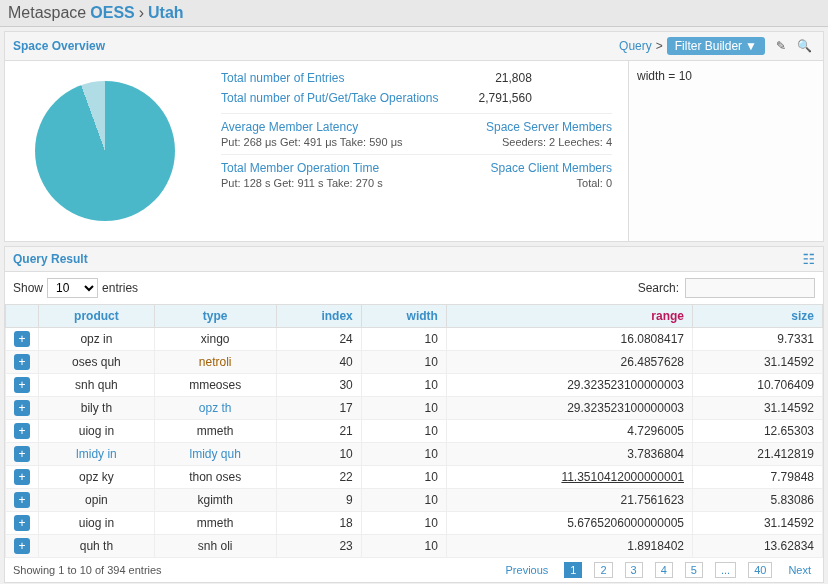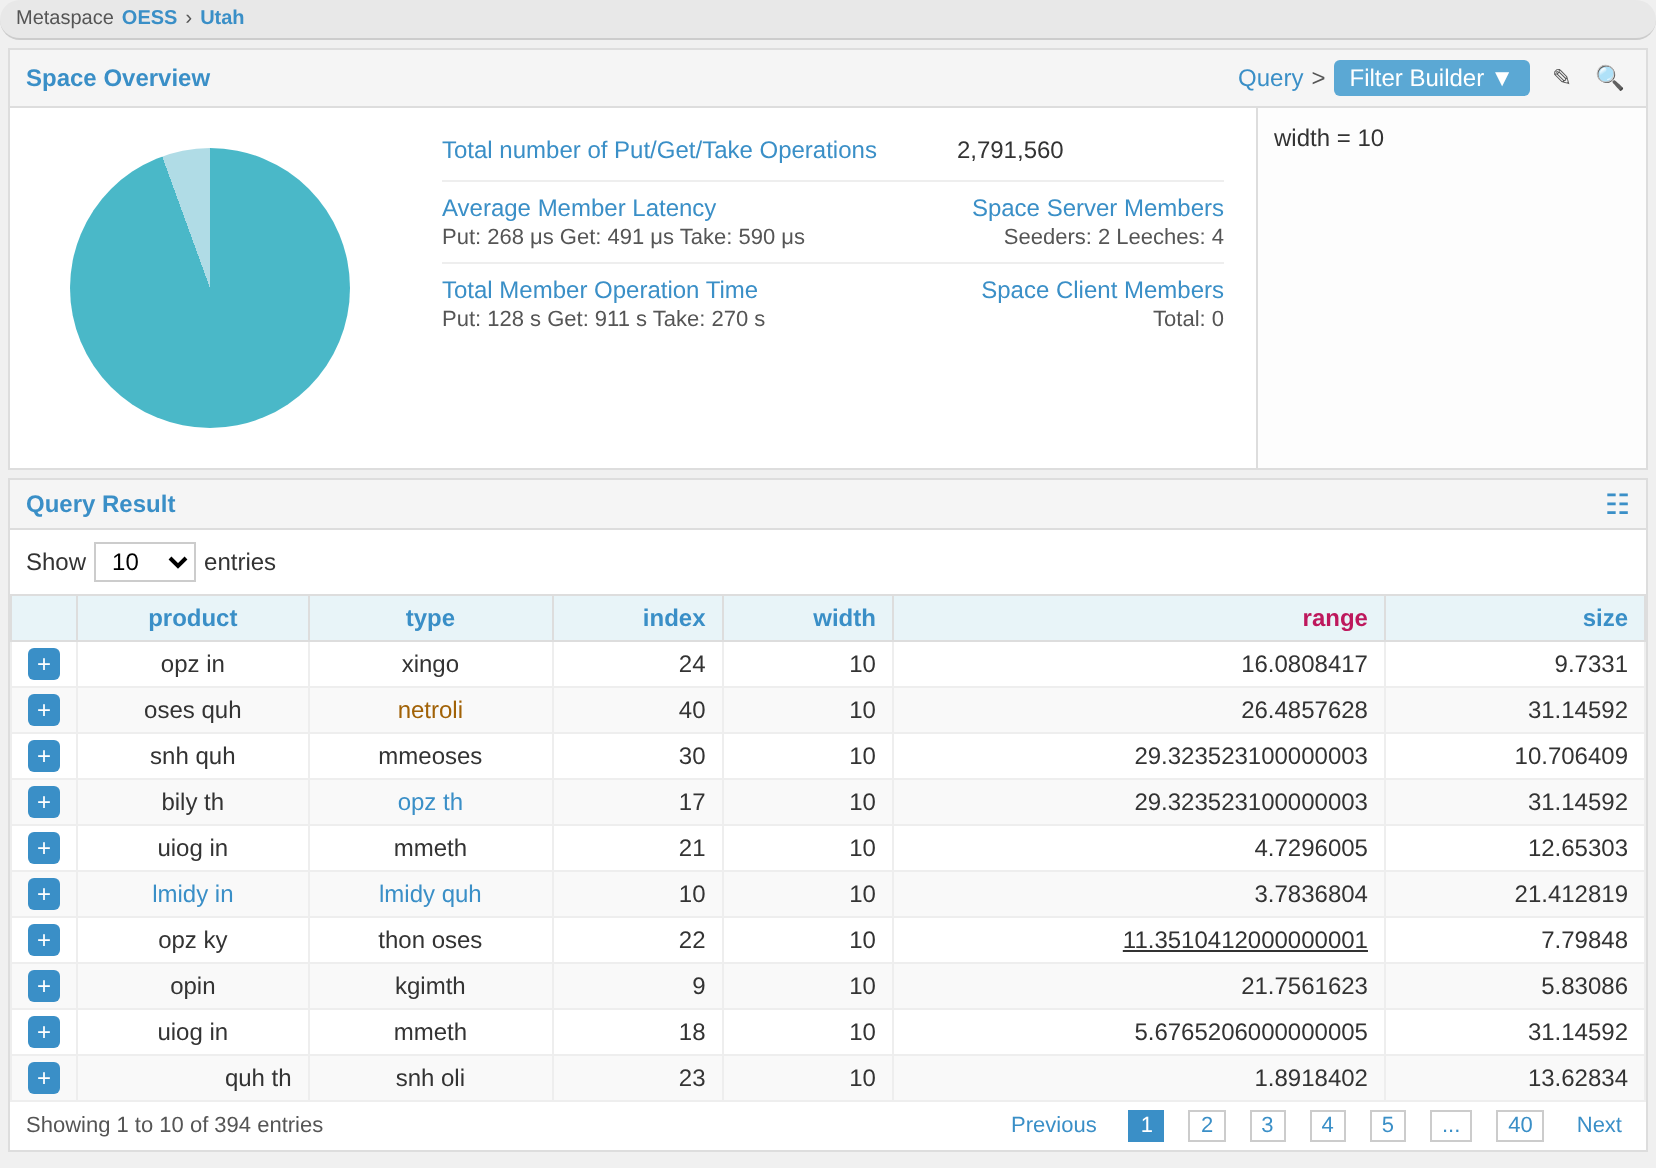--- a/index.html
+++ b/index.html
@@ -1,26 +1,25 @@
 <!DOCTYPE html>
 <html><head>
   <meta charset="utf-8">
   <style>
     * { box-sizing: border-box; margin: 0; padding: 0; }
     body { font-family: Arial, sans-serif; font-size: 12px; background: #f0f0f0; color: #333; }
 
     .top-bar {
       background: #e8e8e8;
       padding: 4px 8px;
-      font-size: 10px;
+      font-size: 16px;
       border-bottom: 1px solid #ccc;
       display: flex;
       align-items: center;
       gap: 4px;
-      border-radius: 11px;
     }
     .top-bar .metaspace { color: #555; }
     .top-bar .arrow { color: #555; }
     .top-bar .oess { color: #3a8fc7; font-weight: bold; }
     .top-bar .utah { color: #3a8fc7; font-weight: bold; }
 
     .space-overview-container {
       background: white;
       border: 1px solid #ddd;
       margin: 4px;
@@ -271,20 +270,24 @@
   <div class="overview-body">
 
     <div class="chart-area">
       <div class="pie-chart"></div>
     </div>
 
     <div style="flex:1; padding: 10px 16px;">
 
       <div style="display:flex; justify-content:space-between; align-items:center; border-bottom:1px solid #eee; padding-bottom:6px; margin-bottom:6px;">
         <div>
+          <div style="display:flex; justify-content:space-between; gap:80px;">
+            <span class="stat-label">Total number of Entries</span>
+            <span style="font-size:12px; color:#333;">21,808</span>
+          </div>
           <div style="display:flex; justify-content:space-between; gap:20px; margin-top:4px;">
             <span class="stat-label">Total number of Put/Get/Take Operations</span>
             <span style="font-size:12px; color:#333; margin-left:20px;">2,791,560</span>
           </div>
         </div>
       </div>
 
       <div style="display:flex; justify-content:space-between; border-bottom:1px solid #eee; padding-bottom:6px; margin-bottom:6px;">
         <div>
           <div class="stat-label">Average Member Latency</div>
@@ -323,20 +326,24 @@
   <div class="table-controls">
     <div class="show-entries">
       <span>Show</span>
       <select class="entries-select">
         <option>10</option>
         <option>25</option>
         <option>50</option>
         <option>100</option>
       </select>
       <span>entries</span>
+    </div>
+    <div class="search-box">
+      <label>Search:</label>
+      <input class="search-input" type="text" style="">
     </div>
   </div>
 
   <table>
     <thead>
       <tr>
         <th></th>
         <th style="text-align:center; color:#3a8fc7;">product</th>
         <th style="text-align:center; color:#3a8fc7;">type</th>
         <th style="color:#3a8fc7;">index</th>
@@ -422,21 +429,21 @@
           <td><span class="plus-btn">+</span></td>
           <td style="text-align: center;">uiog in</td>
           <td style="text-align: center;">mmeth</td>
           <td style="text-align: right;">18</td>
           <td style="text-align: right;">10</td>
           <td style="text-align: right;">5.6765206000000005</td>
           <td style="text-align: right;">31.14592</td>
         </tr>
         <tr style="background: rgb(249, 249, 249);">
           <td><span class="plus-btn">+</span></td>
-          <td style="text-align: right;">quh th</td>
+          <td style="text-align: center;">quh th</td>
           <td style="text-align: center;">snh oli</td>
           <td style="text-align: right;">23</td>
           <td style="text-align: right;">10</td>
           <td style="text-align: right;">1.8918402</td>
           <td style="text-align: right;">13.62834</td>
         </tr>
       </tbody>
   </table>
 
   <div class="table-footer">

